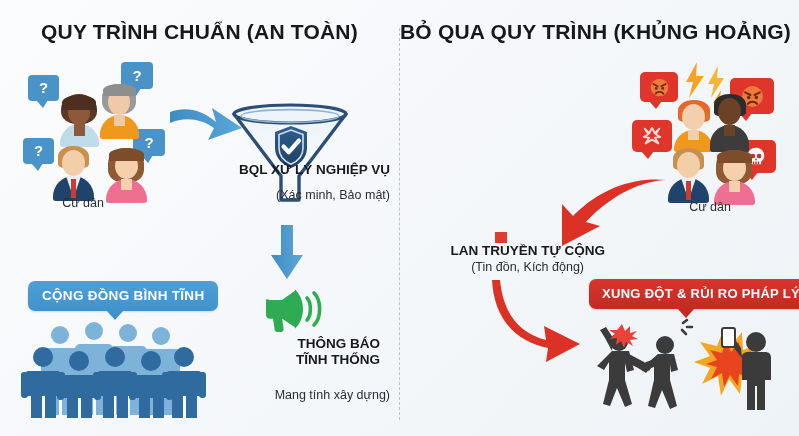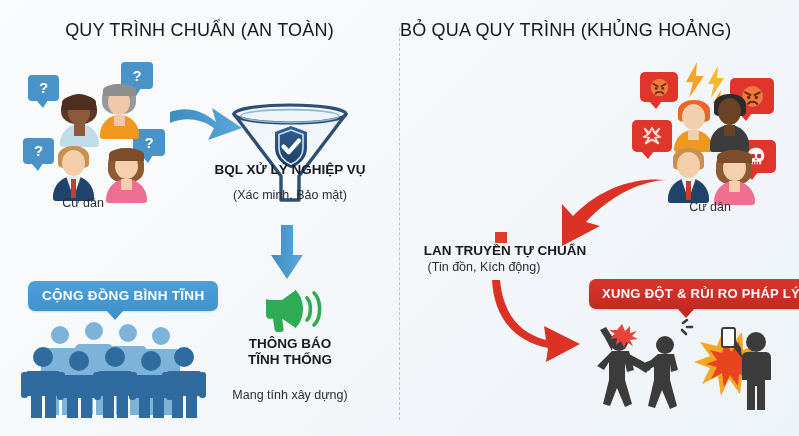--- a/index.html
+++ b/index.html
@@ -6,25 +6,25 @@
   body{
     width:799px;height:436px;overflow:hidden;
     background:#f7f9fb;
     font-family:"Liberation Sans","DejaVu Sans",sans-serif;
     position:relative;
     -webkit-font-smoothing:antialiased;
   }
   #stage{position:absolute;left:0;top:0;width:799px;height:436px;
          background:linear-gradient(135deg,#fbfcfd 0%,#f4f7fa 55%,#eef3f7 100%);}
   .abs{position:absolute;}
-  .ctr{text-align:center;}
+  .ctr{text-align:right;}
 
   
   .title{
-    font-size:18px;font-weight:normal;color:#15181c;letter-spacing:.2px;
+    font-size:21px;font-weight:bold;color:#15181c;letter-spacing:.2px;
     white-space:nowrap;
   }
   #title-left{left:0;top:20px;width:399px;text-align:center;}
   #title-right{left:400px;top:20px;width:399px;text-align:left;}
 
   
   #divider{
     left:399px;top:28px;width:0;height:392px;
     border-left:1.4px dashed #b9c4cf;
   }
@@ -278,21 +278,21 @@
             <rect x="148" y="76" width="11" height="22"></rect>
             <rect x="162" y="76" width="11" height="22"></rect>
           </g>
       </g>
     </svg>
   </div>
 
 
   <div class="abs" style="left:495px;top:232px;width:12px;height:11px;background:#e03b2d;"></div>
 
-  <div class="abs lbl-main ctr" style="left:405px;top:243px;width:200px;">LAN TRUYỀN TỰ CHUẨN</div>
+  <div class="abs lbl-main ctr" style="left:405px;top:243px;width:200px;">LAN TRUYỀN TỰ CỘNG</div>
   <div class="abs lbl-sub ctr" style="left:384px;top:260px;width:200px;">(Tin đồn, Kích động)</div>
 
   <div class="abs" style="left:632px;top:62px;width:160px;height:140px;">
 
     <div class="bub bub-r" style="left:8px;top:10px;width:38px;height:30px;">
       <div class="gl">
         <svg width="21" height="21" viewBox="0 0 24 24">
           <circle cx="12" cy="12" r="10" fill="#f07a3c"></circle>
           <path d="M5,8 L10,10.6 M19,8 L14,10.6" stroke="#6e2a12" stroke-width="2" stroke-linecap="round"></path>
           <circle cx="8.3" cy="13" r="1.7" fill="#6e2a12"></circle>

